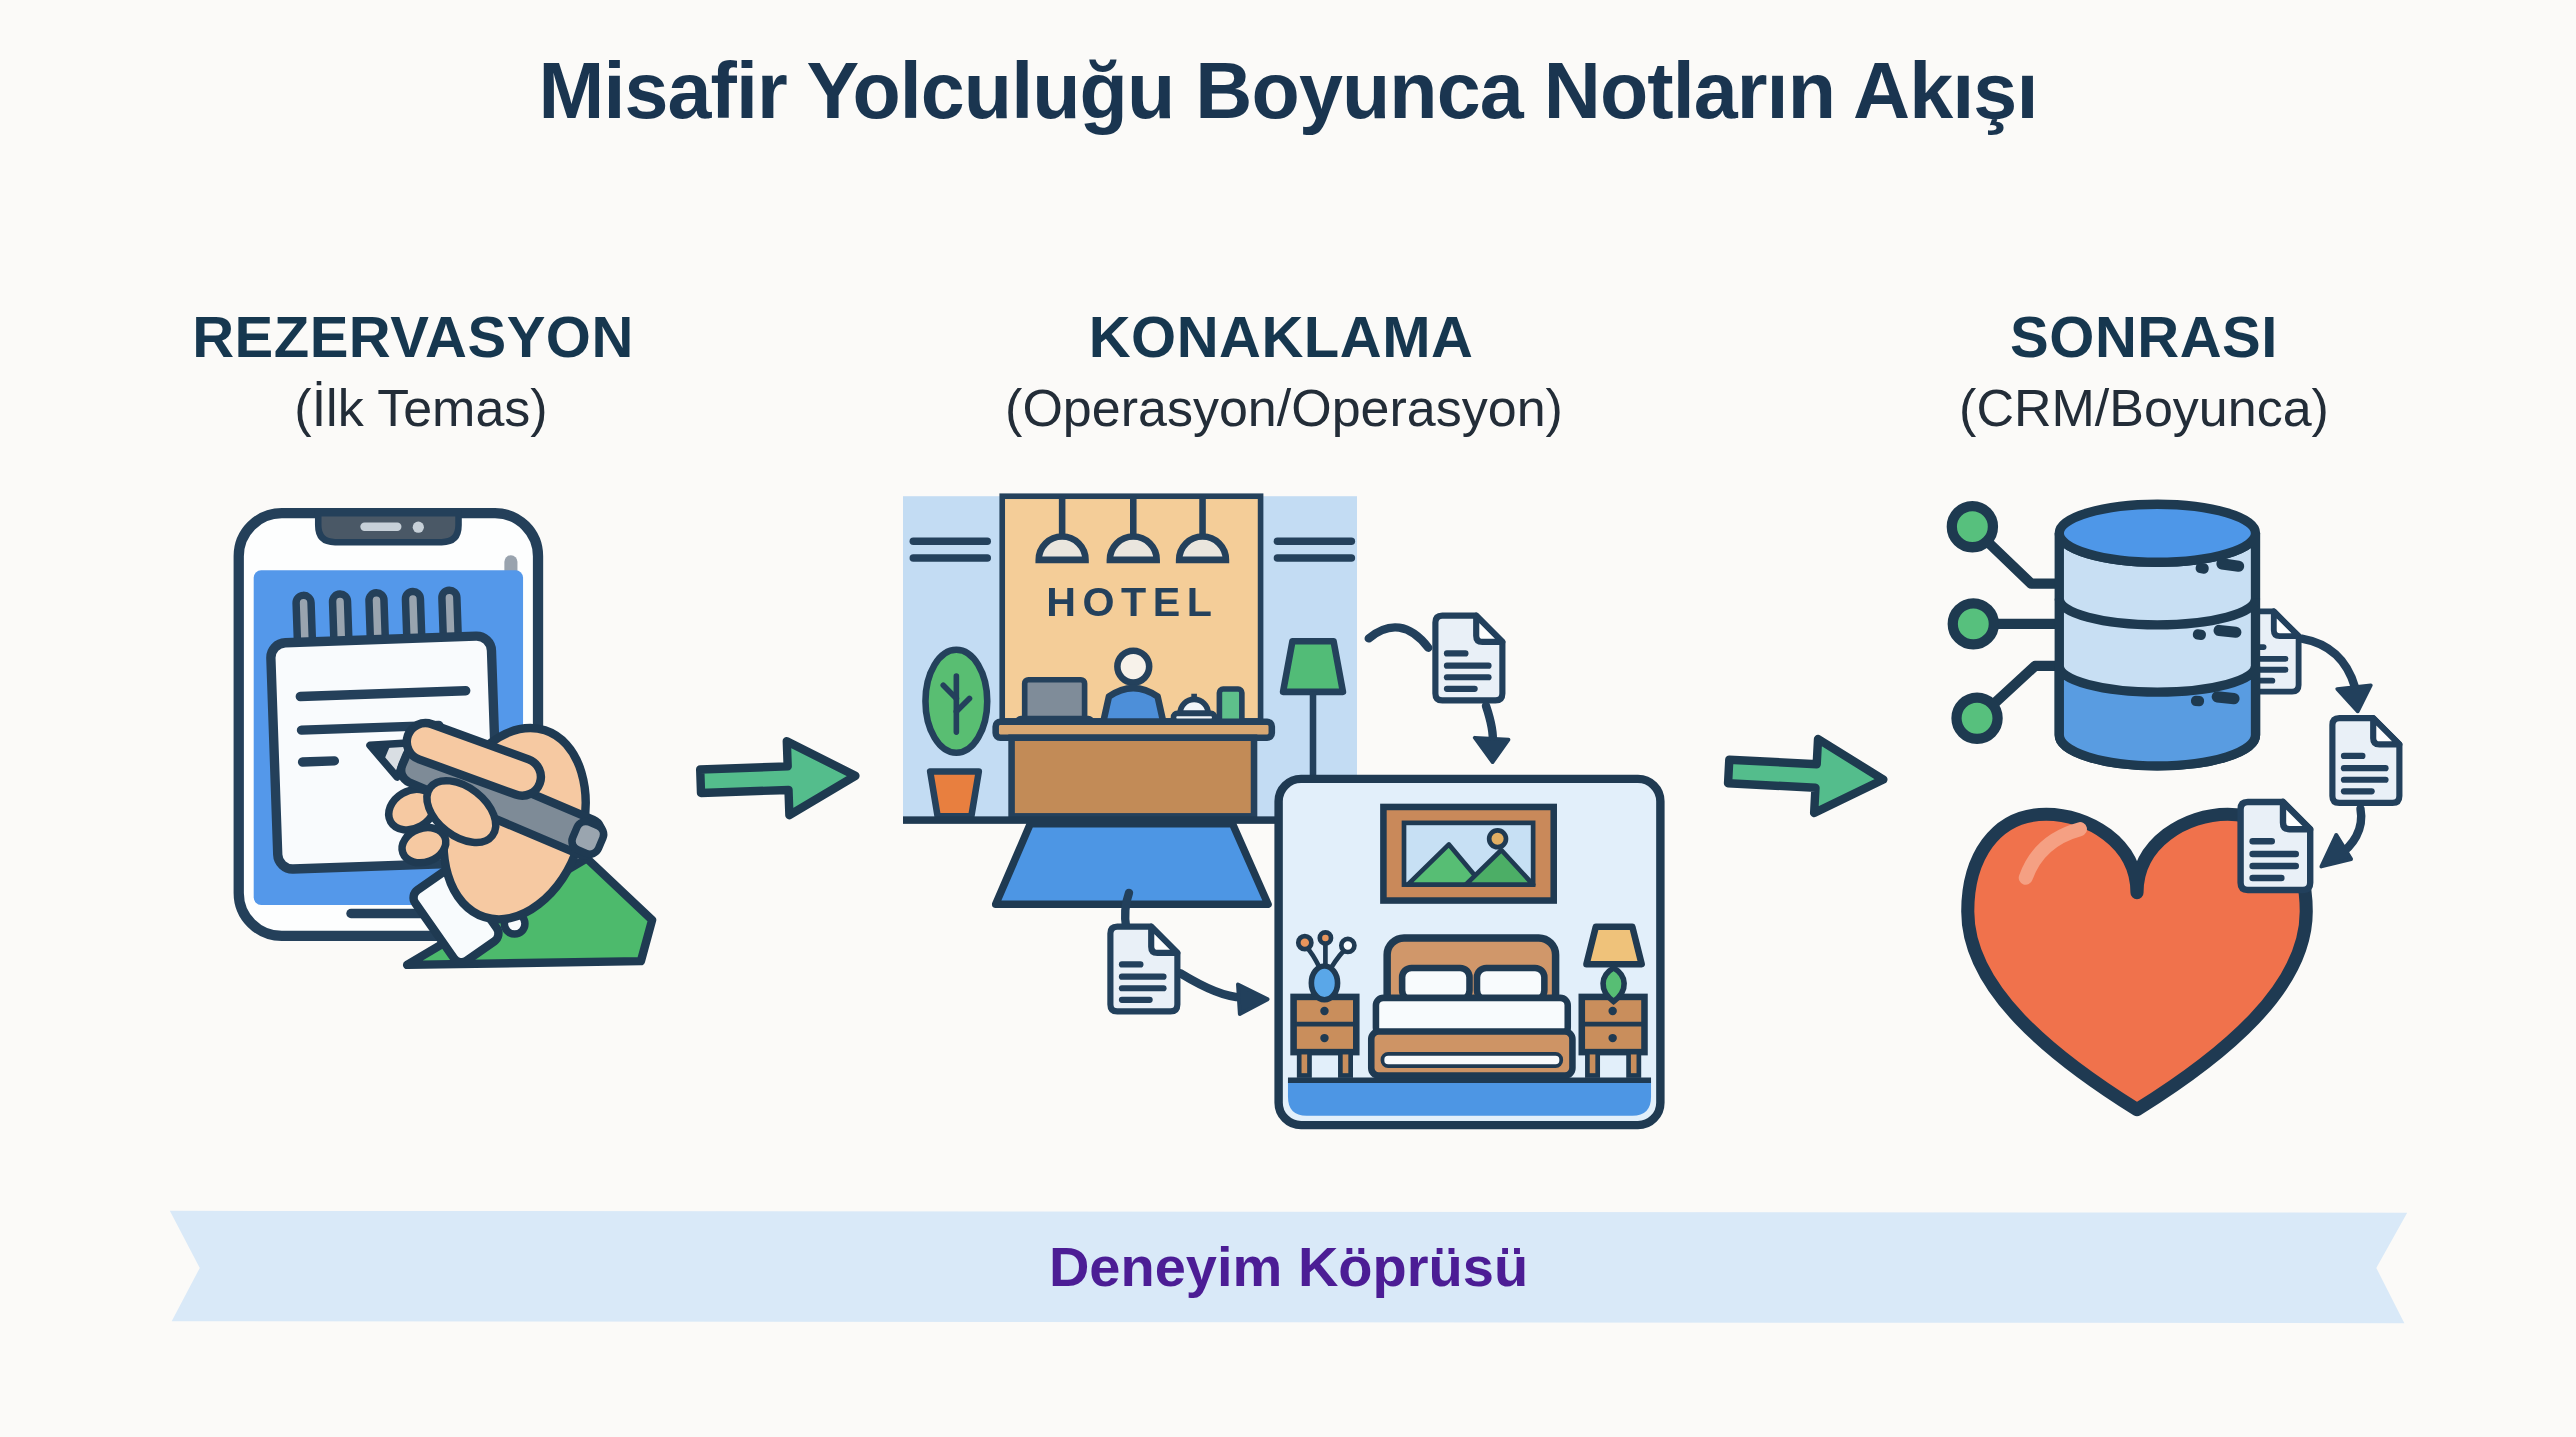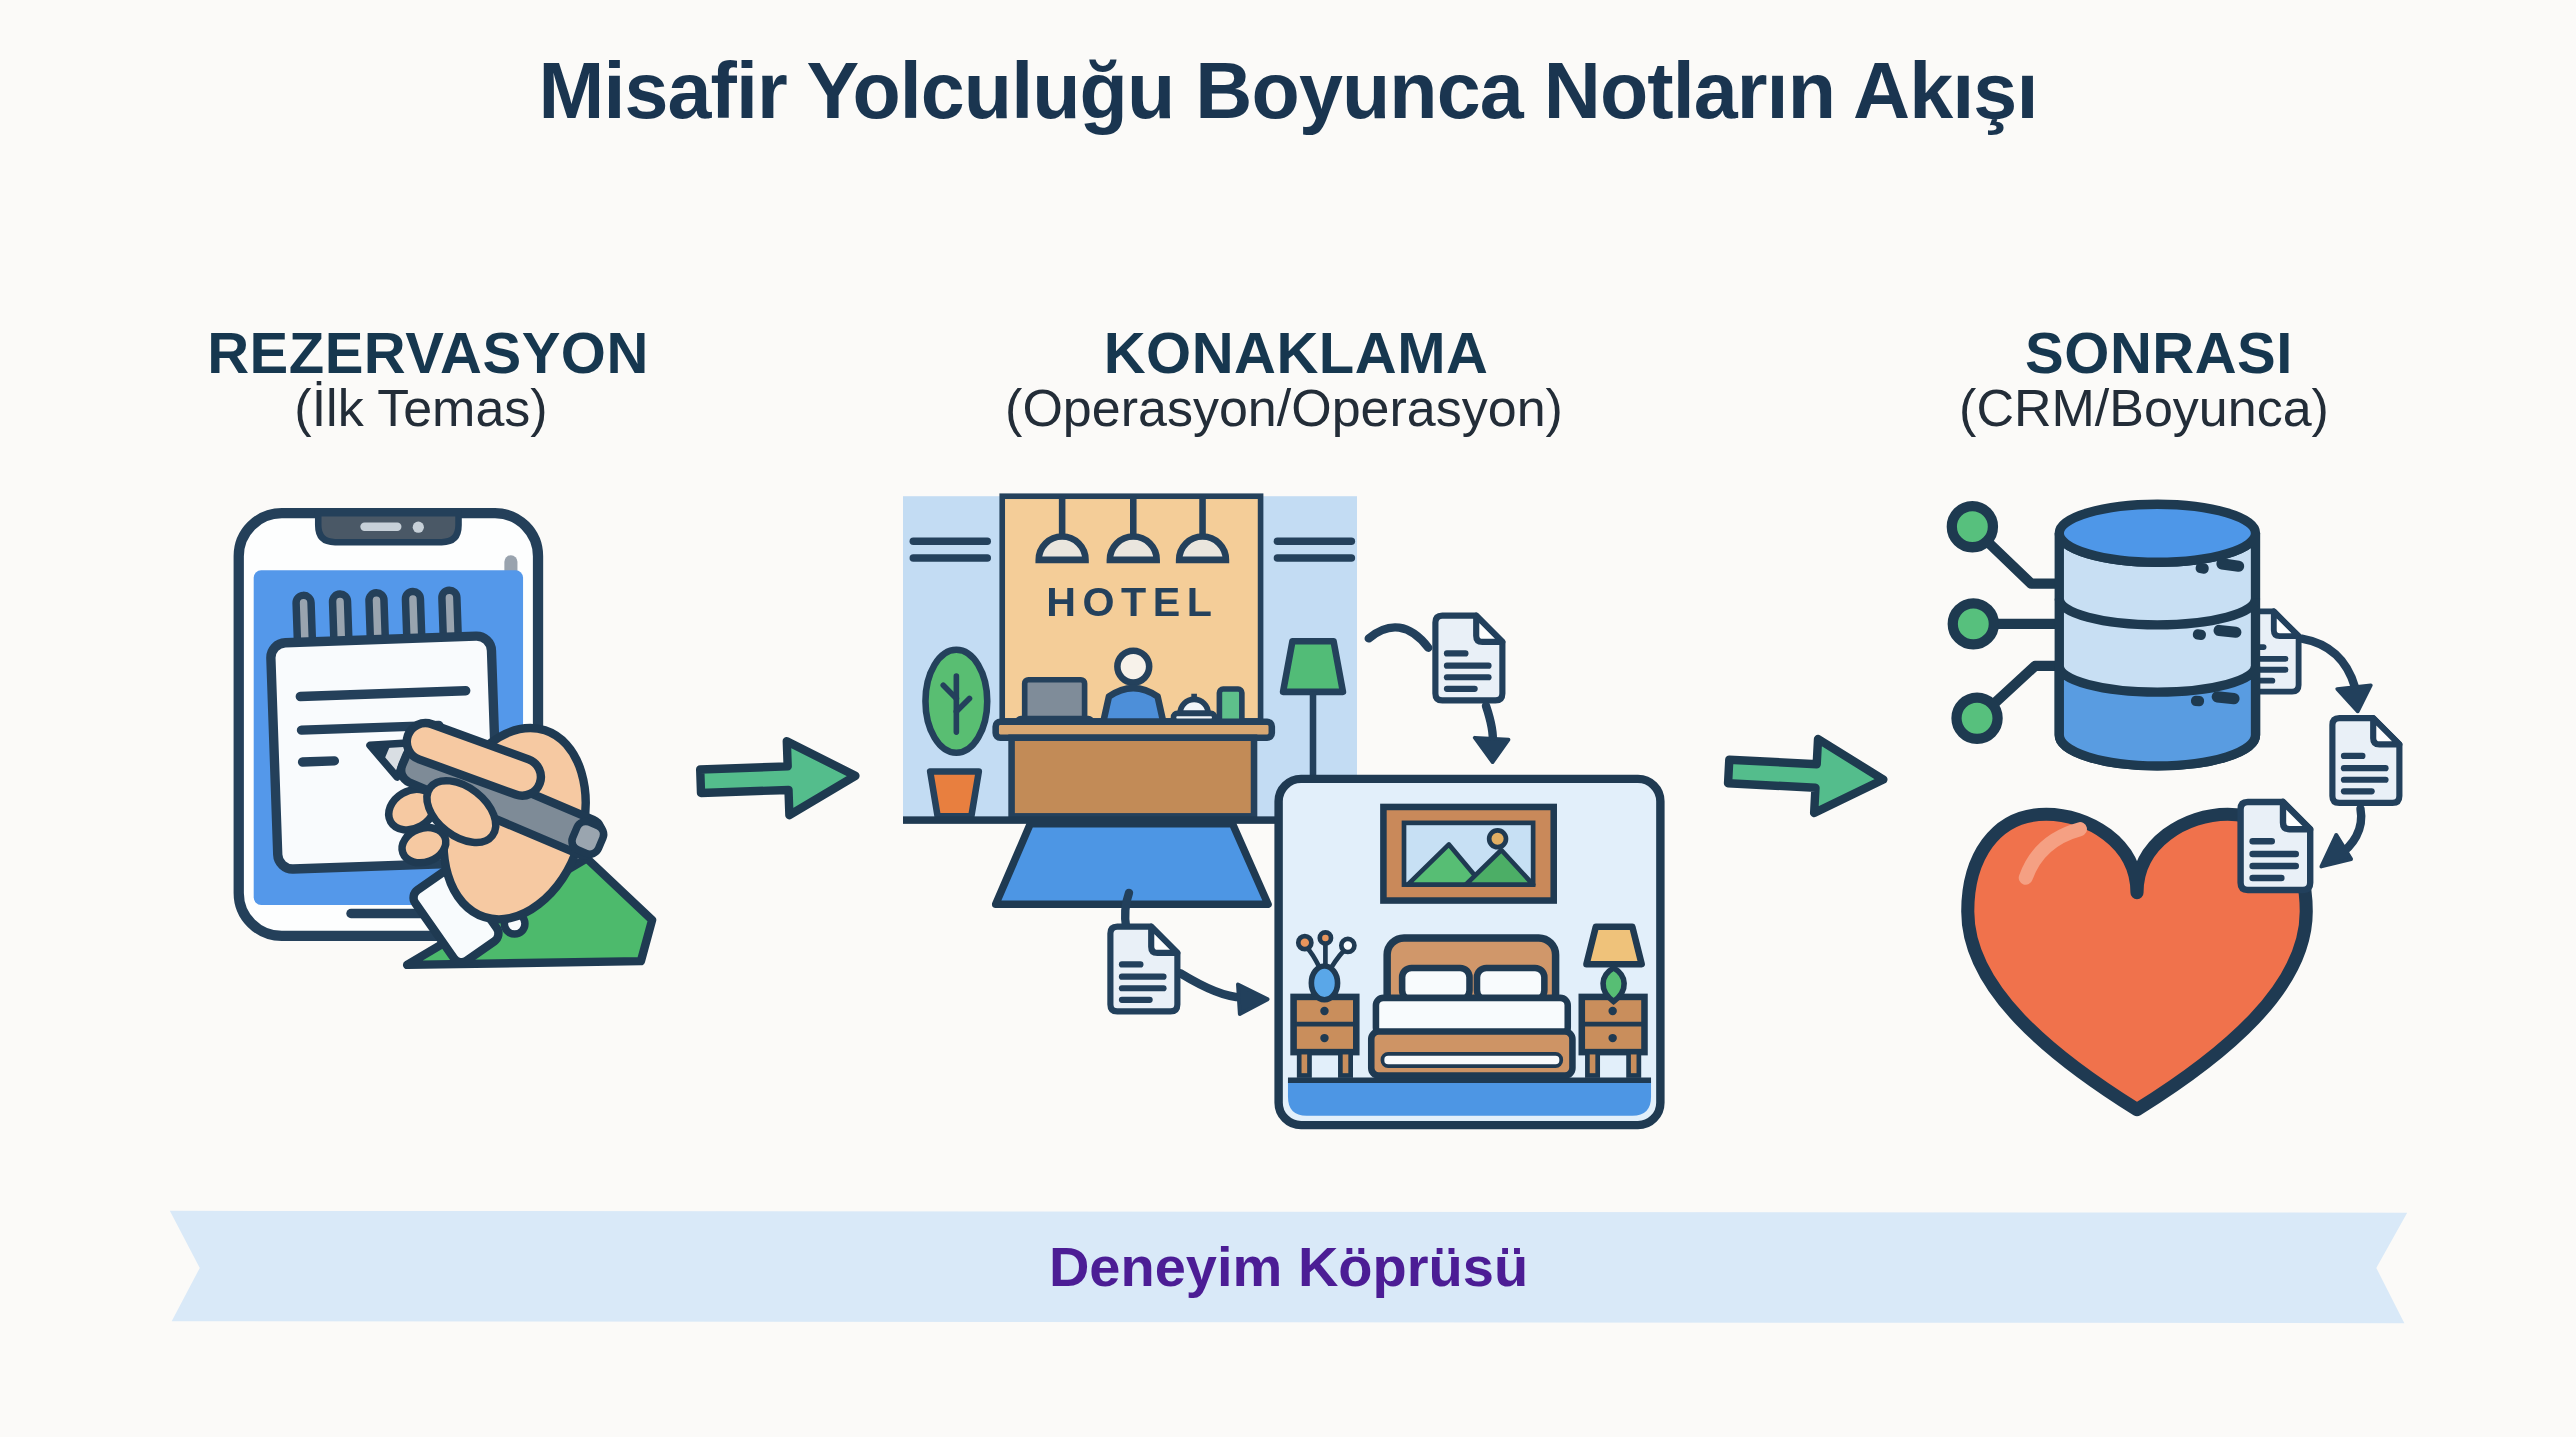--- a/index.html
+++ b/index.html
@@ -9,22 +9,22 @@
     font-family:"Liberation Sans", sans-serif;
     position:relative;overflow:hidden;
   }
   .abs{position:absolute;}
   svg{overflow:visible;display:block;}
   .title{
     left:0;top:45px;width:2576px;text-align:center;
     font-size:79px;font-weight:800;letter-spacing:-0.9px;color:#1A3550;
   }
   .stage-head{
-    transform:translateX(-50%);top:319px;white-space:nowrap;
-    font-size:58px;font-weight:800;color:#16374F;letter-spacing:0.5px;margin-left:15px;
+    transform:translateX(-50%);top:303px;white-space:nowrap;
+    font-size:58px;font-weight:800;color:#16374F;letter-spacing:0.5px;
   }
   .stage-sub{
     transform:translateX(-50%);top:378px;white-space:nowrap;
     font-size:52px;font-weight:400;color:#232D38;text-align:center;
   }
   .banner-label{
     left:167px;top:1234px;width:2243px;text-align:center;
     font-size:56px;font-weight:800;color:#4c1d95;
   }
 </style>

